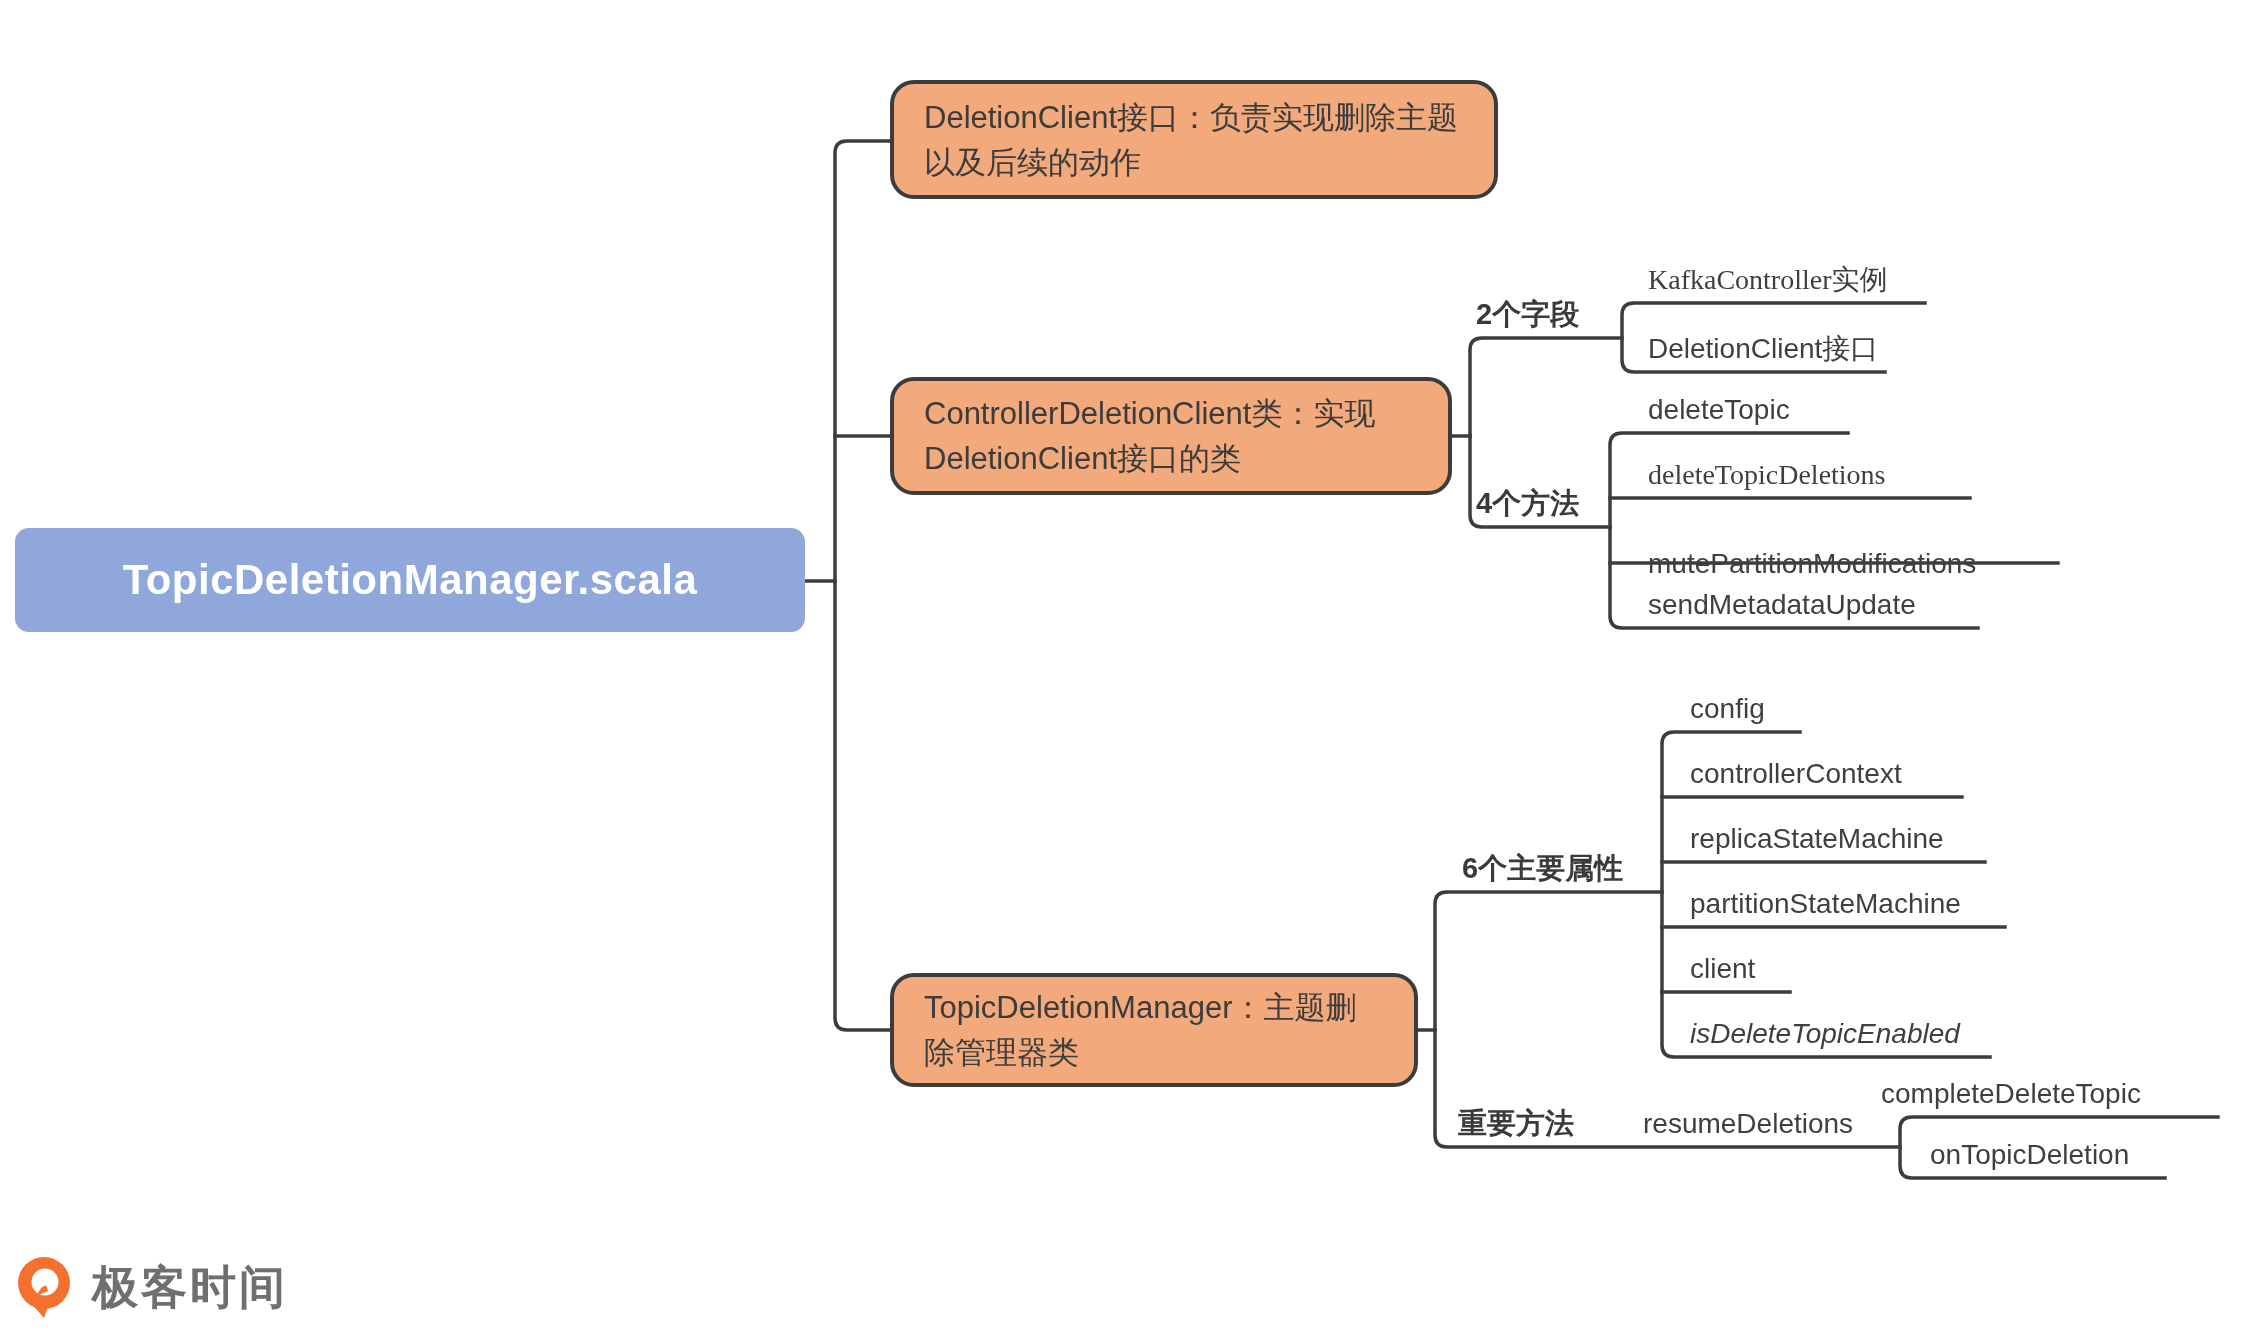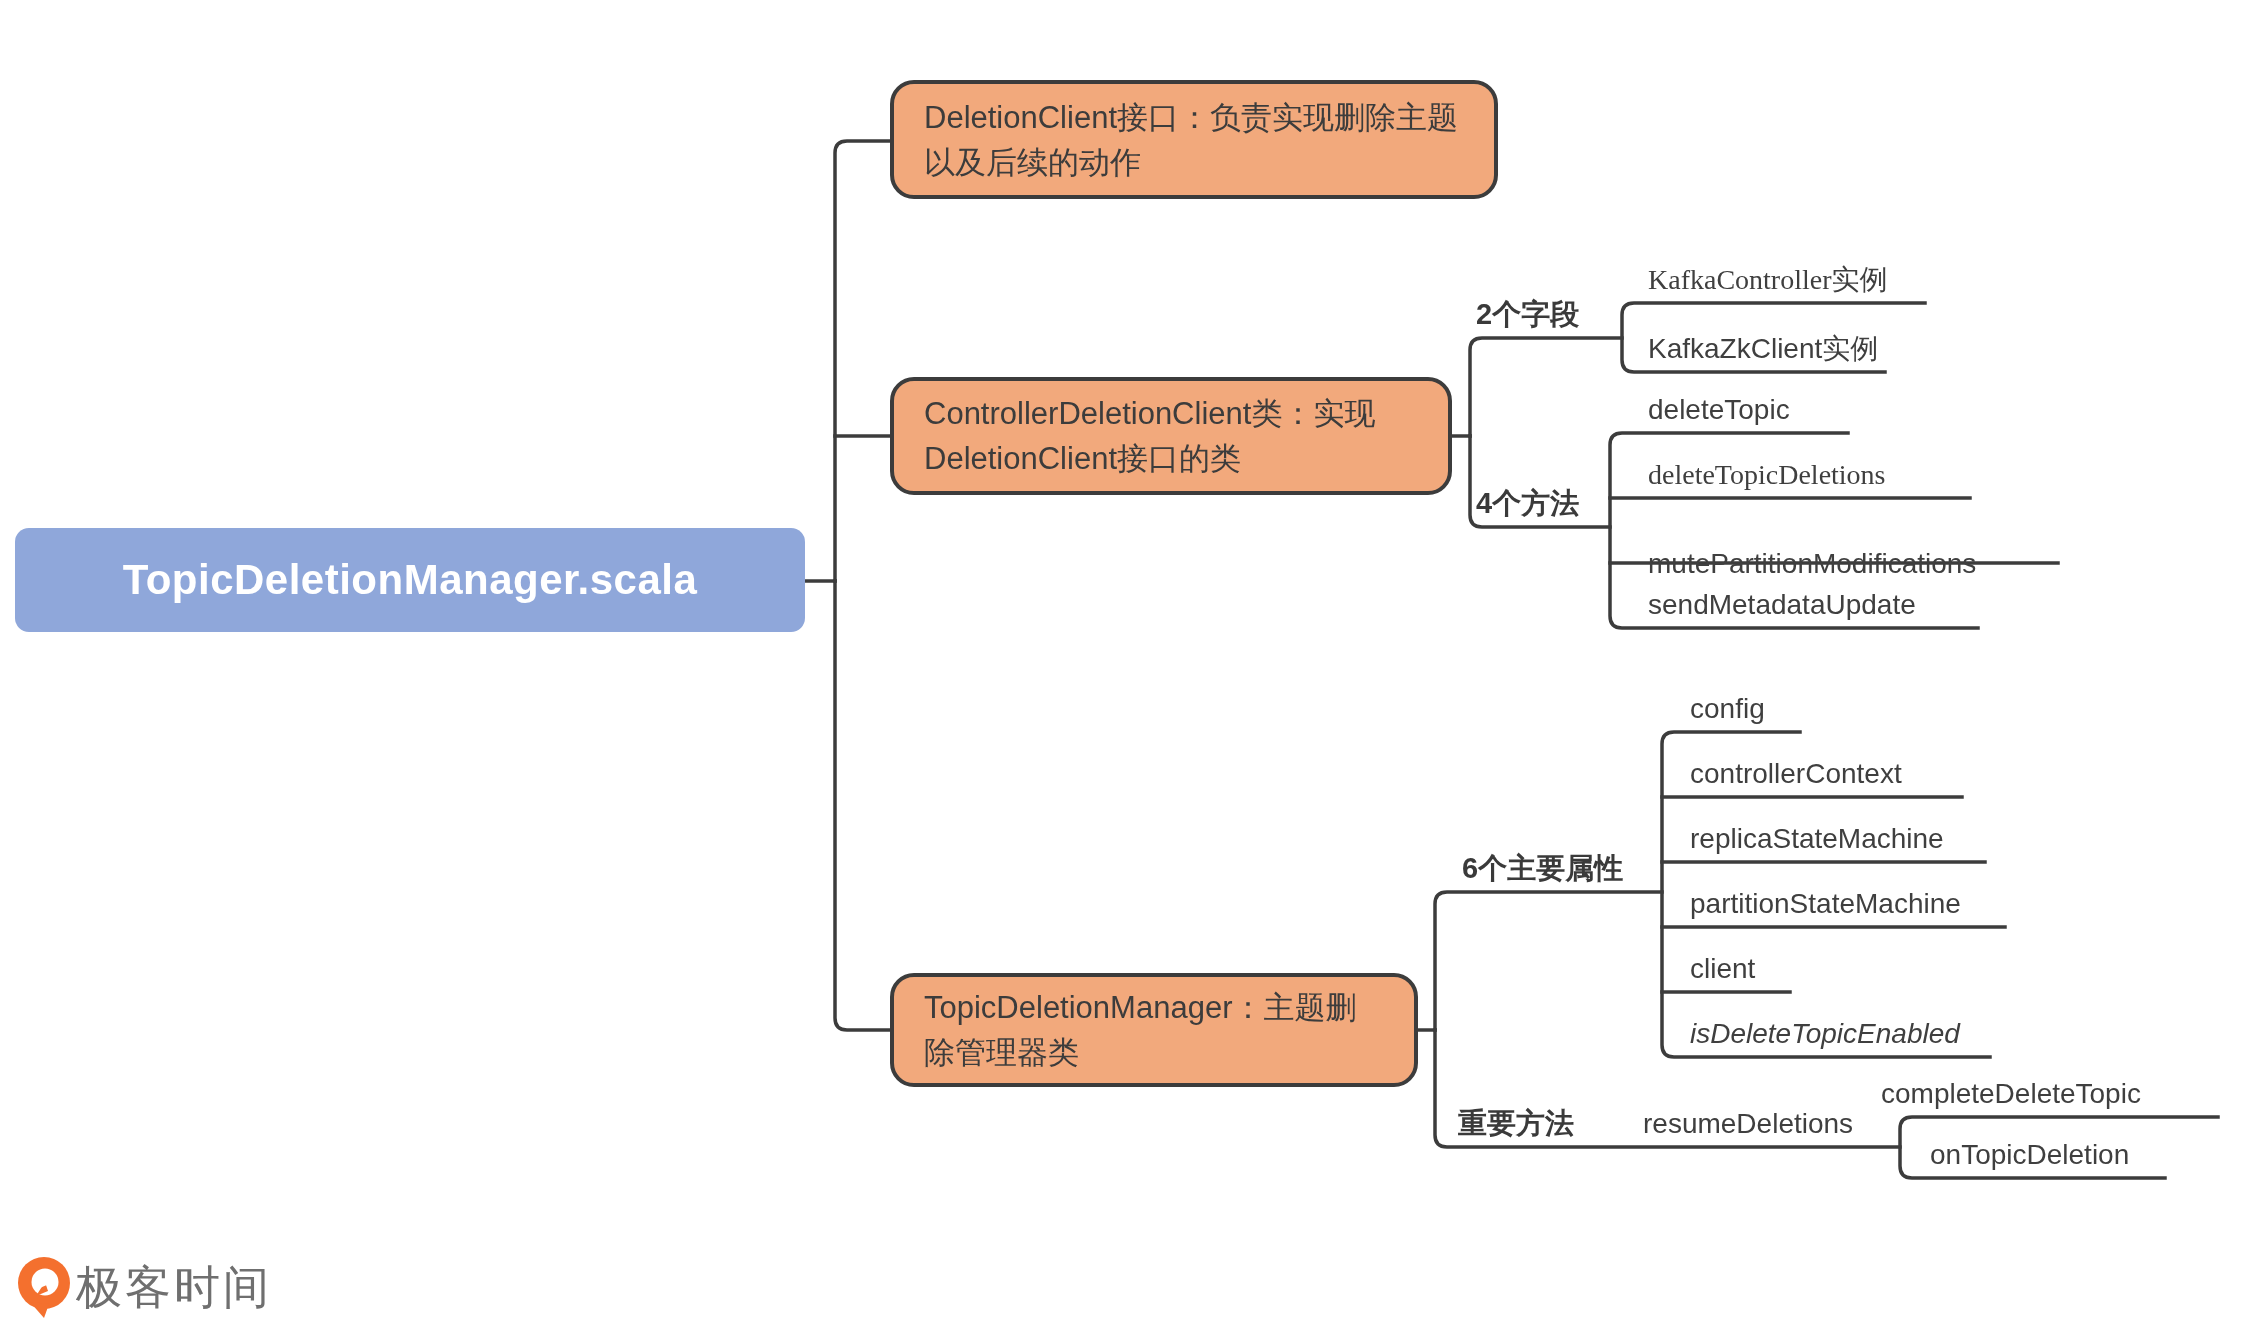--- a/index.html
+++ b/index.html
@@ -26,22 +26,22 @@
     color:#ffffff;font-size:42px;font-weight:700;letter-spacing:0.5px;
   }
   .leaf{
     position:absolute;font-size:28px;color:#3F3F3F;white-space:nowrap;line-height:40px;
   }
   .label{
     position:absolute;font-size:29px;font-weight:700;color:#3A3A3A;white-space:nowrap;line-height:40px;
   }
   .logo{position:absolute;left:14px;top:1254px;display:flex;align-items:center;}
   .logo-text{
-    font-size:46px;font-weight:400;color:var(--logo-text,#6F6F6F);
-    letter-spacing:3px;line-height:64px;
+    font-size:46px;font-weight:700;color:var(--logo-text,#6F6F6F);
+    letter-spacing:3px;margin-left:16px;line-height:64px;
   }
 </style>
 </head>
 <body>
 
 <div class="canvas">
 
   <svg class="connectors" viewBox="0 0 2250 1332" xmlns="http://www.w3.org/2000/svg">
     <path d="M805,581 H835"></path>
     <path d="M890,141 H847 Q835,141 835,153 V581"></path>
@@ -80,21 +80,21 @@
   <div class="topic-box" style="left:890px;top:973px;width:528px;height:114px;">
     <span>TopicDeletionManager：主题删除管理器类</span>
   </div>
 
   <div class="label" style="left:1476px;top:294px;">2个字段</div>
   <div class="label" style="left:1476px;top:483px;">4个方法</div>
   <div class="label" style="left:1462px;top:848px;">6个主要属性</div>
   <div class="label" style="left:1458px;top:1103px;">重要方法</div>
 
   <div class="leaf" style="left:1648px;top:260px;font-family:Liberation Serif, serif;">KafkaController实例</div>
-  <div class="leaf" style="left:1648px;top:329px;">KafkaZkClient实例</div>
+  <div class="leaf" style="left:1648px;top:329px;">DeletionClient接口</div>
 
   <div class="leaf" style="left:1648px;top:390px;">deleteTopic</div>
   <div class="leaf" style="left:1648px;top:455px;font-family:Liberation Serif, serif;">deleteTopicDeletions</div>
   <div class="leaf" style="left:1648px;top:544px;text-align:center;">mutePartitionModifications</div>
   <div class="leaf" style="left:1648px;top:585px;">sendMetadataUpdate</div>
 
   <div class="leaf" style="left:1690px;top:689px;">config</div>
   <div class="leaf" style="left:1690px;top:754px;">controllerContext</div>
   <div class="leaf" style="left:1690px;top:819px;">replicaStateMachine</div>
   <div class="leaf" style="left:1690px;top:884px;">partitionStateMachine</div>

